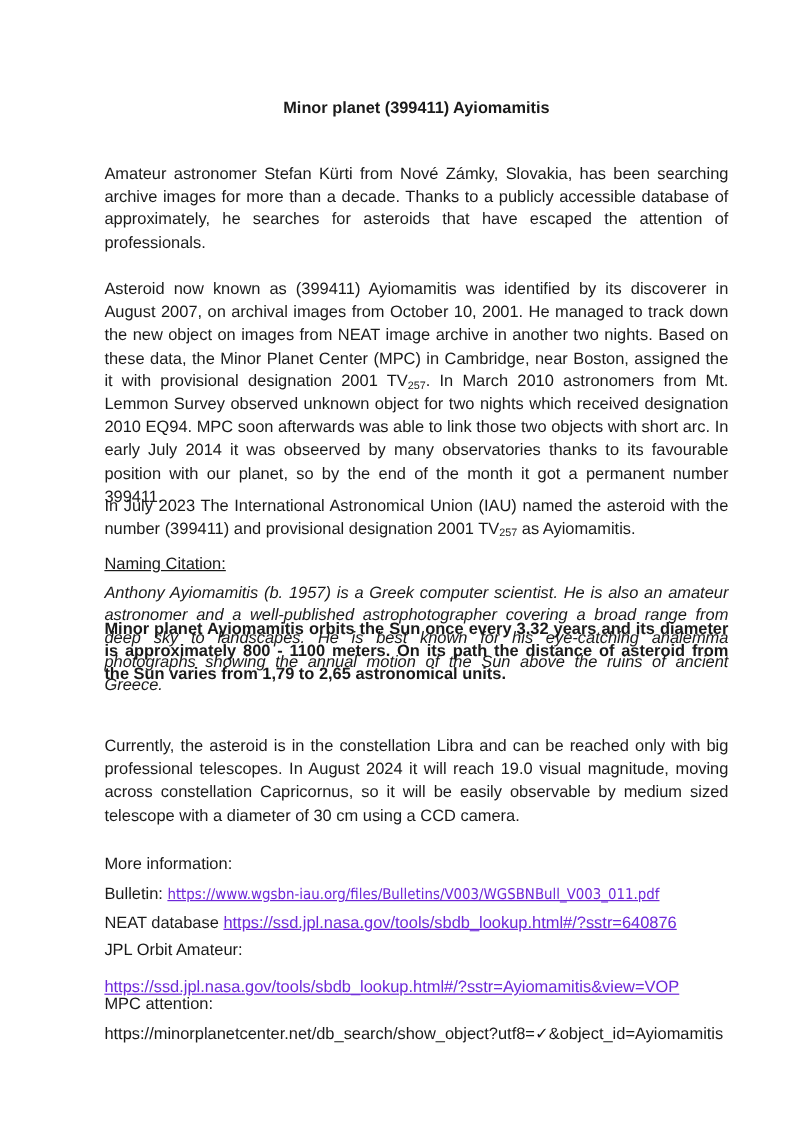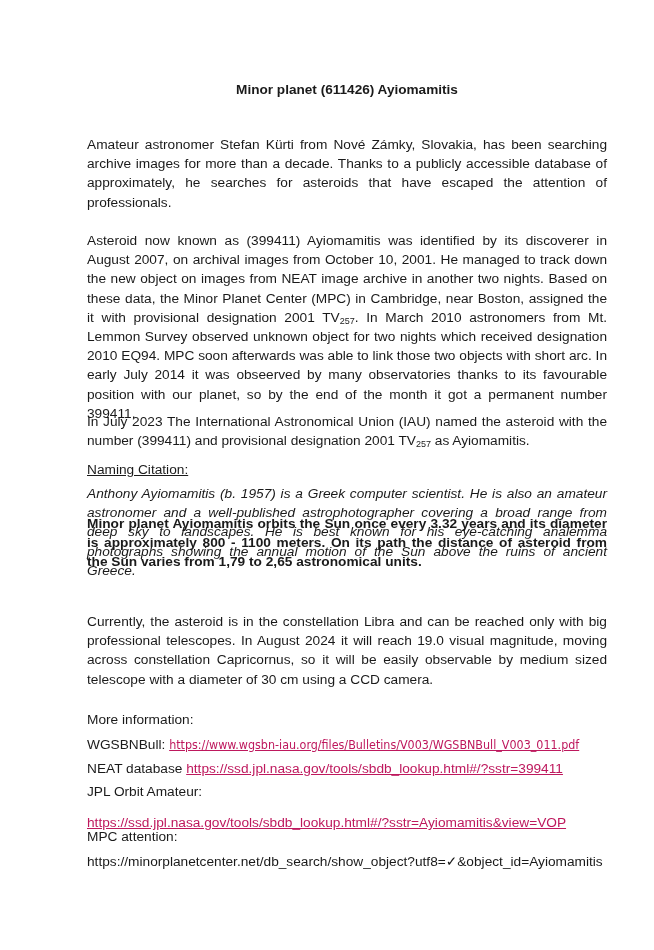--- a/index.html
+++ b/index.html
@@ -5,30 +5,30 @@
   html, body { margin:0; padding:0; background:#ffffff; }
   body { width:654px; height:950px; position:relative; overflow:hidden;
          font-family:"Liberation Sans", sans-serif; color:#1a1a1a; }
   .page { position:absolute; left:87px; top:0; width:520px; }
   .title { position:absolute; left:0; width:520px; top:82px; text-align:center;
            font-weight:bold; font-size:13.6px; }
   p { margin:0; font-size:13.7px; line-height:19.2px; text-align:justify; }
   .blk { position:absolute; left:0; width:520px; }
   .it { font-style:italic; }
   .u { text-decoration:underline; }
-  .link { text-decoration:underline; color:#be185d; white-space:nowrap; }
+  .link { text-decoration:underline; color:#6d28d9; white-space:nowrap; }
   .cal { font-family:"DejaVu Sans Condensed","DejaVu Sans", sans-serif; font-size:12.4px; }
   sub { font-size:9px; vertical-align:-2px; line-height:0; }
   .line { position:absolute; left:0; font-size:13.7px; white-space:nowrap; }
 </style>
 </head>
 <body>
 
 <div class="page">
-  <div class="title">Minor planet (611426) Ayiomamitis</div>
+  <div class="title">Minor planet (399411) Ayiomamitis</div>
 
   <div class="blk" style="top:135px;">
     <p>Amateur astronomer Stefan Kürti from Nové Zámky, Slovakia, has been searching archive images for more than a decade. Thanks to a publicly accessible database of approximately, he searches for asteroids that have escaped the attention of professionals.</p>
   </div>
 
   <div class="blk" style="top:231px;">
     <p><span>Asteroid now known as (399411) Ayiomamitis was identified by its discoverer in August  2007, on archival images from October 10, 2001. He managed to track down the new object on images from NEAT image archive in another two nights. Based on these data, the Minor Planet Center (MPC) in Cambridge, near Boston, assigned the it with provisional designation 2001 TV</span><sub>257</sub><span>. In March 2010 astronomers from Mt. Lemmon Survey observed unknown object for two nights which received designation 2010 EQ94. MPC soon afterwards was able to link those two objects with short arc. In early July 2014 it was obseerved by many observatories thanks to its favourable position with our planet, so by the end of the month it got a permanent number 399411.</span></p>
   </div>
 
   <div class="blk" style="top:412px;">
@@ -47,25 +47,25 @@
     <p>Minor planet Ayiomamitis orbits the Sun once every 3.32 years and its diameter is approximately 800 - 1100 meters. On its path the distance of asteroid from the Sun varies from  1,79 to 2,65 astronomical units.</p>
   </div>
 
   <div class="blk" style="top:612px;">
     <p>Currently, the asteroid is in the constellation Libra and can be reached only with big professional telescopes. In August 2024 it will reach 19.0 visual magnitude, moving across constellation Capricornus, so it will be easily observable by medium sized telescope with a diameter of 30 cm using a CCD camera.</p>
   </div>
 
   <div class="line" style="top:712px;">More information:</div>
 
   <div class="line" style="top:737px;">
-    <span>WGSBNBull: </span><a class="link cal">https://www.wgsbn-iau.org/files/Bulletins/V003/WGSBNBull_V003_011.pdf</a>
+    <span>Bulletin: </span><a class="link cal">https://www.wgsbn-iau.org/files/Bulletins/V003/WGSBNBull_V003_011.pdf</a>
   </div>
 
   <div class="line" style="top:761px;">
-    <span>NEAT database </span><a class="link">https://ssd.jpl.nasa.gov/tools/sbdb_lookup.html#/?sstr=399411</a>
+    <span>NEAT database </span><a class="link">https://ssd.jpl.nasa.gov/tools/sbdb_lookup.html#/?sstr=640876</a>
   </div>
 
   <div class="line" style="top:784px;">JPL Orbit Amateur:</div>
 
   <div class="line" style="top:806px;margin-top:9px;">
     <a class="link">https://ssd.jpl.nasa.gov/tools/sbdb_lookup.html#/?sstr=Ayiomamitis&amp;view=VOP</a>
   </div>
 
   <div class="line" style="top:829px;">MPC attention:</div>
 

